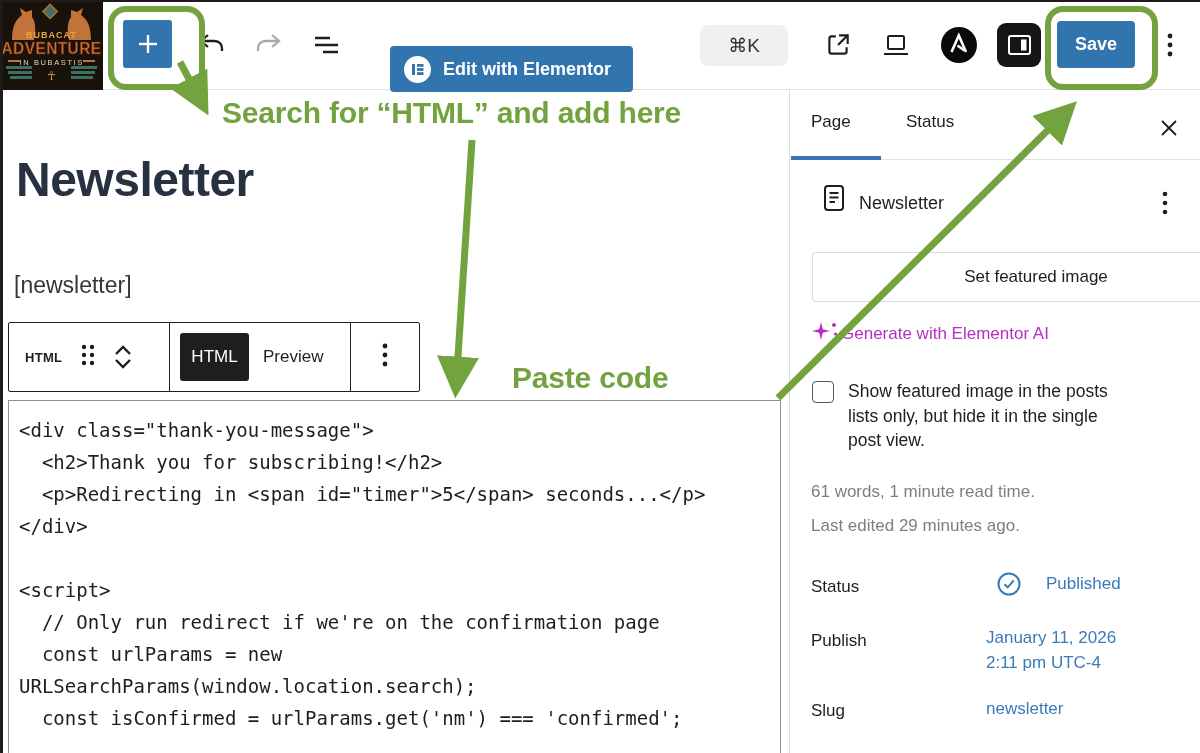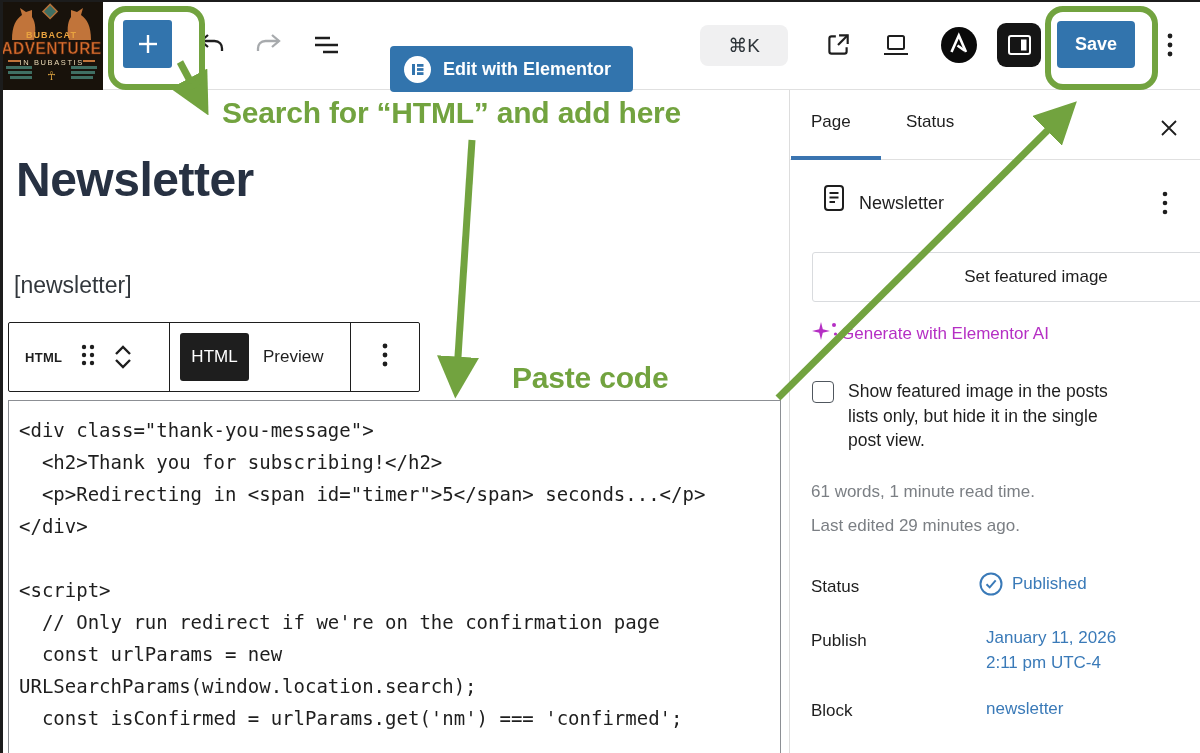--- a/index.html
+++ b/index.html
@@ -64,21 +64,21 @@
   .ai-row{left:20px;top:228px;display:flex;align-items:flex-end;gap:1px;background:none;border:none;cursor:pointer;padding:0;}
   .ai-text{font-size:17px;color:#b52fc4;font-family:"Liberation Sans",sans-serif;}
   .cb{left:22px;top:291px;width:22px;height:22px;appearance:none;-webkit-appearance:none;margin:0;
       border:1.5px solid #50575e;border-radius:4px;background:#fff;cursor:pointer;}
   .cb-label{left:58px;top:289px;width:266px;font-size:17.5px;line-height:24.5px;color:#1e1e1e;}
   .meta{font-size:17px;color:#7b7f84;}
   .words{left:21px;top:392px;}
   .edited{left:21px;top:426px;}
   .rowlab{font-size:17px;color:#1e1e1e;}
   .status-lab{left:21px;top:487px;}
-  .status-val{left:188px;top:481px;display:flex;align-items:center;gap:8px;background:none;border:none;cursor:pointer;padding:0;justify-content:space-between;}
+  .status-val{left:206px;top:481px;display:flex;align-items:center;gap:24px;background:none;border:none;cursor:pointer;padding:0;justify-content:space-between;}
   .blue-link{color:#3a7ab8;font-size:17px;font-family:"Liberation Sans",sans-serif;}
   .publish-lab{left:21px;top:541px;}
   .publish-val{left:196px;top:536px;line-height:24px;text-align:left;background:none;border:none;cursor:pointer;padding:0;}
   .slug-lab{left:21px;top:611px;}
   .slug-val{left:196px;top:609px;background:none;border:none;cursor:pointer;padding:0;}
   
   .hl-box{border:6px solid #72a33f;border-radius:18px;pointer-events:none;z-index:40;}
   .hl-add{left:108px;top:6px;width:85px;height:72px;}
   .hl-save{left:1045px;top:6px;width:101px;height:72px;}
   .note{color:#72a33f;font-size:30px;font-weight:bold;z-index:41;pointer-events:none;letter-spacing:-.2px;}
@@ -314,21 +314,21 @@
       </svg>
       <span class="blue-link">Published</span>
     </button>
 
     <div class="abs rowlab publish-lab">Publish</div>
     <button class="abs publish-val">
       <span class="blue-link">January 11, 2026</span><br>
       <span class="blue-link">2:11 pm UTC-4</span>
     </button>
 
-    <div class="abs rowlab slug-lab">Block</div>
+    <div class="abs rowlab slug-lab">Slug</div>
     <button class="abs slug-val">
       <span class="blue-link">newsletter</span>
     </button>
   </div>
 
   <div class="abs hl-box hl-add"></div>
   <div class="abs hl-box hl-save"></div>
 
   <div class="abs note note-search">Search for “HTML” and add here</div>
   <div class="abs note note-paste">Paste code</div>

